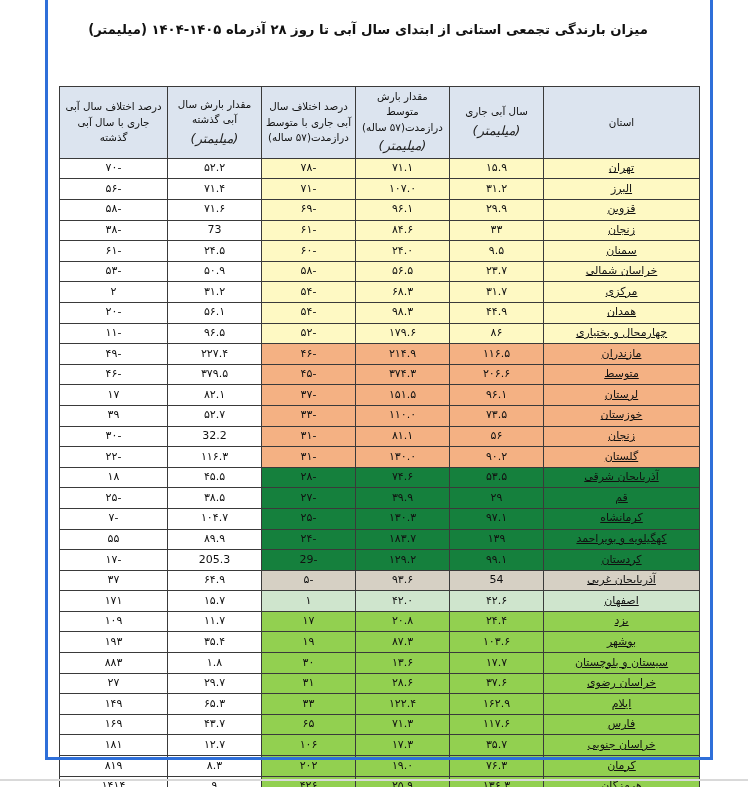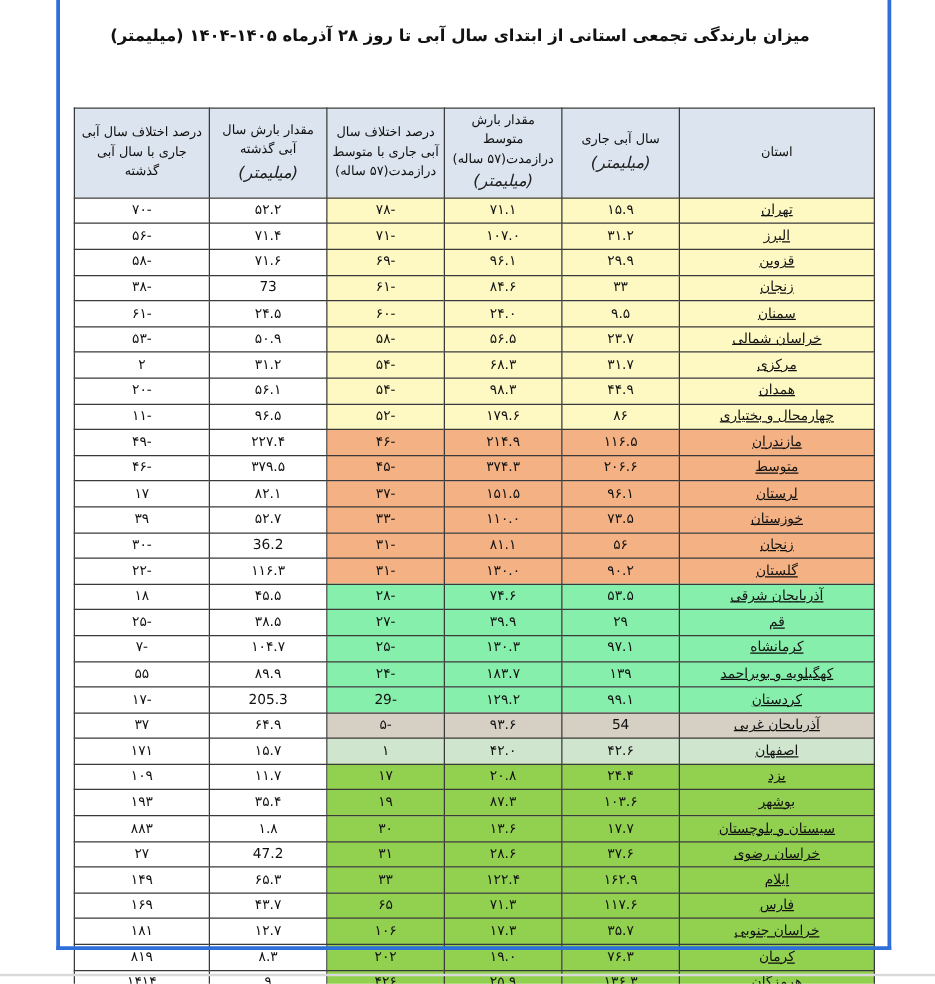--- a/index.html
+++ b/index.html
@@ -115,21 +115,21 @@
     text-decoration: underline;
   }
   td.num { font-size: 10.8px; }
 
   
   td.plain { background: #ffffff; }
 
   
   .band-o1 { background: #fef9c3; }
   .band-o2 { background: #F4B183; }
-  .band-y  { background: #86efac; }
+  .band-y  { background: #15803d; }
   .band-t  { background: #D6D0C4; }
   .band-g1 { background: #CFE5CD; }
   .band-g2 { background: #92D050; }
 </style>
 </head>
 <body>
 
 <div id="content">
 
   <div id="title-block">
@@ -274,21 +274,21 @@
             <td class="num band-o2">۱۱۰.۰</td>
             <td class="num band-o2">-۳۳</td>
             <td class="num plain">۵۲.۷</td>
             <td class="num plain">۳۹</td>
           </tr>
           <tr>
             <td class="province band-o2">زنجان</td>
             <td class="num band-o2">۵۶</td>
             <td class="num band-o2">۸۱.۱</td>
             <td class="num band-o2">-۳۱</td>
-            <td class="num plain">36.2</td>
+            <td class="num plain">32.2</td>
             <td class="num plain">-۳۰</td>
           </tr>
           <tr>
             <td class="province band-o2">گلستان</td>
             <td class="num band-o2">۹۰.۲</td>
             <td class="num band-o2">۱۳۰.۰</td>
             <td class="num band-o2">-۳۱</td>
             <td class="num plain">۱۱۶.۳</td>
             <td class="num plain">-۲۲</td>
           </tr>
@@ -370,21 +370,21 @@
             <td class="num band-g2">۱۳.۶</td>
             <td class="num band-g2">۳۰</td>
             <td class="num plain">۱.۸</td>
             <td class="num plain">۸۸۳</td>
           </tr>
           <tr>
             <td class="province band-g2">خراسان رضوی</td>
             <td class="num band-g2">۳۷.۶</td>
             <td class="num band-g2">۲۸.۶</td>
             <td class="num band-g2">۳۱</td>
-            <td class="num plain">47.2</td>
+            <td class="num plain">۲۹.۷</td>
             <td class="num plain">۲۷</td>
           </tr>
           <tr>
             <td class="province band-g2">ایلام</td>
             <td class="num band-g2">۱۶۲.۹</td>
             <td class="num band-g2">۱۲۲.۴</td>
             <td class="num band-g2">۳۳</td>
             <td class="num plain">۶۵.۳</td>
             <td class="num plain">۱۴۹</td>
           </tr>

